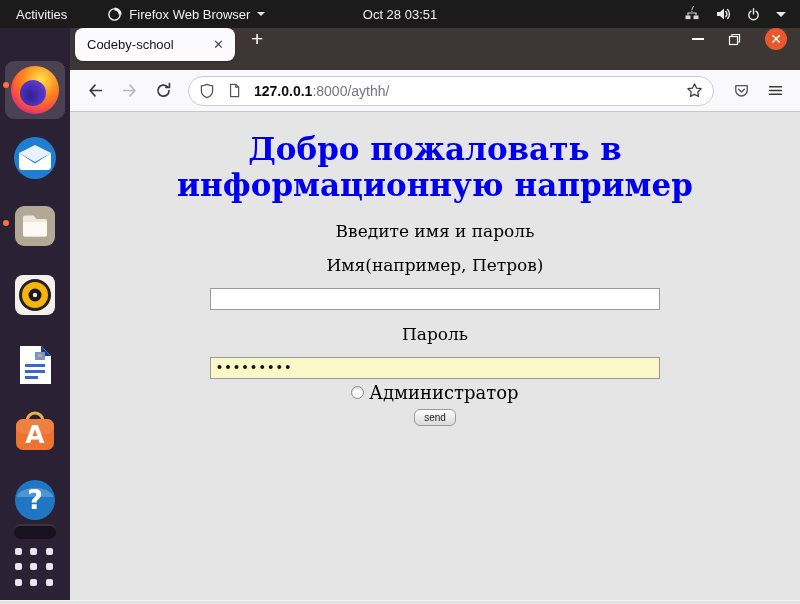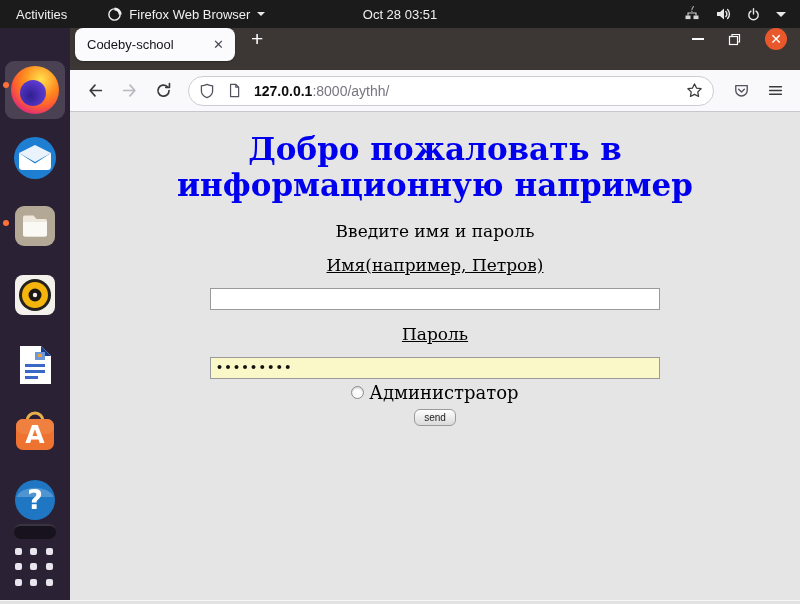--- a/index.html
+++ b/index.html
@@ -44,21 +44,21 @@
   .url-field { flex:1; height:30px; background:#fff; border:1px solid #ccccd3; border-radius:15px; display:flex; align-items:center; padding:4px 10px; gap:12px; margin:0 8px 0 6px; }
   .url-text { flex:1; font-size:14px; white-space:nowrap; overflow:hidden; }
   .url-host { color:#0c0c0d; }
   .url-path { color:#77757f; }
 
   
   .page { flex:1; background:#e5e5e5; text-align:center; font-family:"DejaVu Serif","Liberation Serif",serif; color:#000; overflow:hidden; }
   .page-title { margin:20px auto 0; font-size:31px; line-height:1.16; font-weight:bold; color:#0000ee; }
   .page-title span { display:block; }
   .prompt { margin-top:17px; font-size:17px; }
-  .field-label { margin-top:14px; font-size:17px;text-decoration:underline; }
+  .field-label { margin-top:14px; font-size:17px; }
   .text-input { display:block; margin:13px auto 0; width:450px; height:22px; border:1px solid #9a9a9a; background:#fff; font-family:inherit; padding:0 5px; }
   .password-input { background:#faf7c8; font-size:11px; font-weight:bold; letter-spacing:1.5px; color:#111; }
   .radio-row { margin-top:3px; font-size:18px; display:flex; align-items:center; justify-content:center; gap:5px; }
   .radio-row.first { margin-top:7px; }
   .radio { width:13px; height:13px; border-radius:50%; background:#fdfdfd; border:1px solid #8a8a8a; box-shadow:inset 0 1px 2px rgba(0,0,0,.2); flex:none; }
   .send-btn { margin-top:6px; font-family:"Liberation Sans","DejaVu Sans",sans-serif; font-size:10px; padding:2px 9px; background:linear-gradient(#fefefe,#dadada); border:1px solid #9a9a9a; border-radius:6px; color:#222; }
 
   .bottom-strip { position:absolute; left:0; top:600px; width:800px; height:4px; background:#e2e2e2; border-top:1px solid #f7f7f7; z-index:40; }
 
   svg { display:block; }

